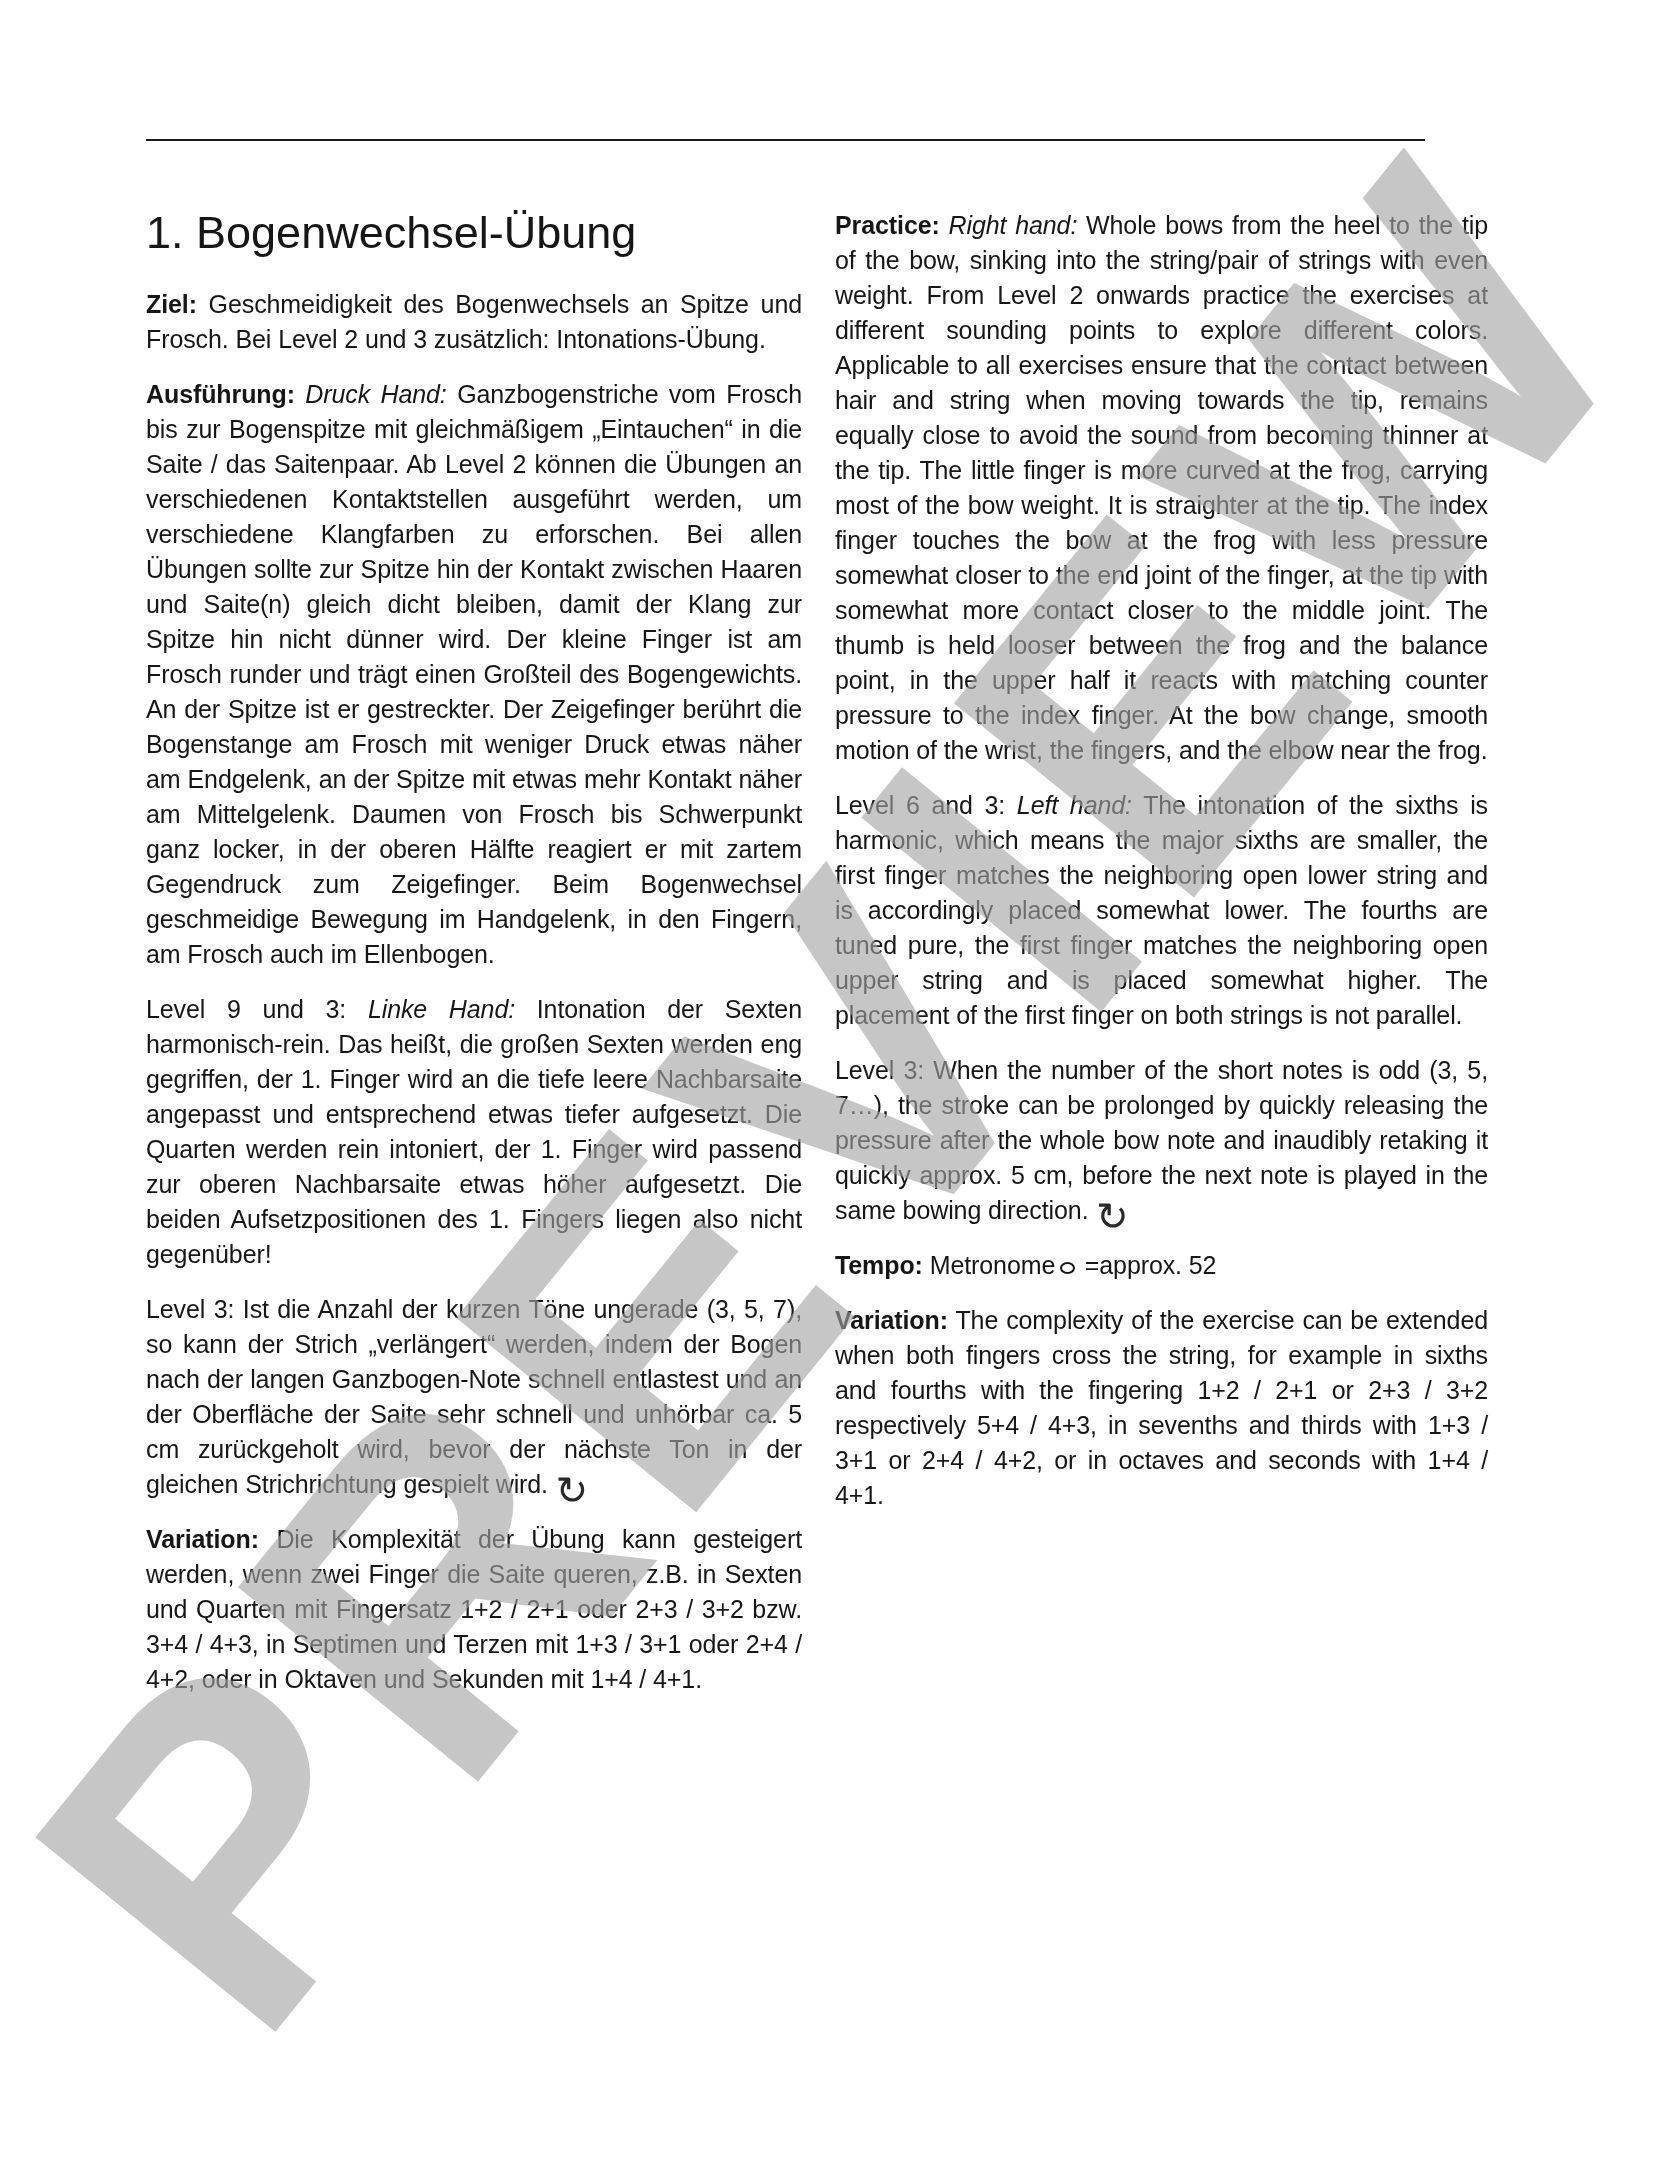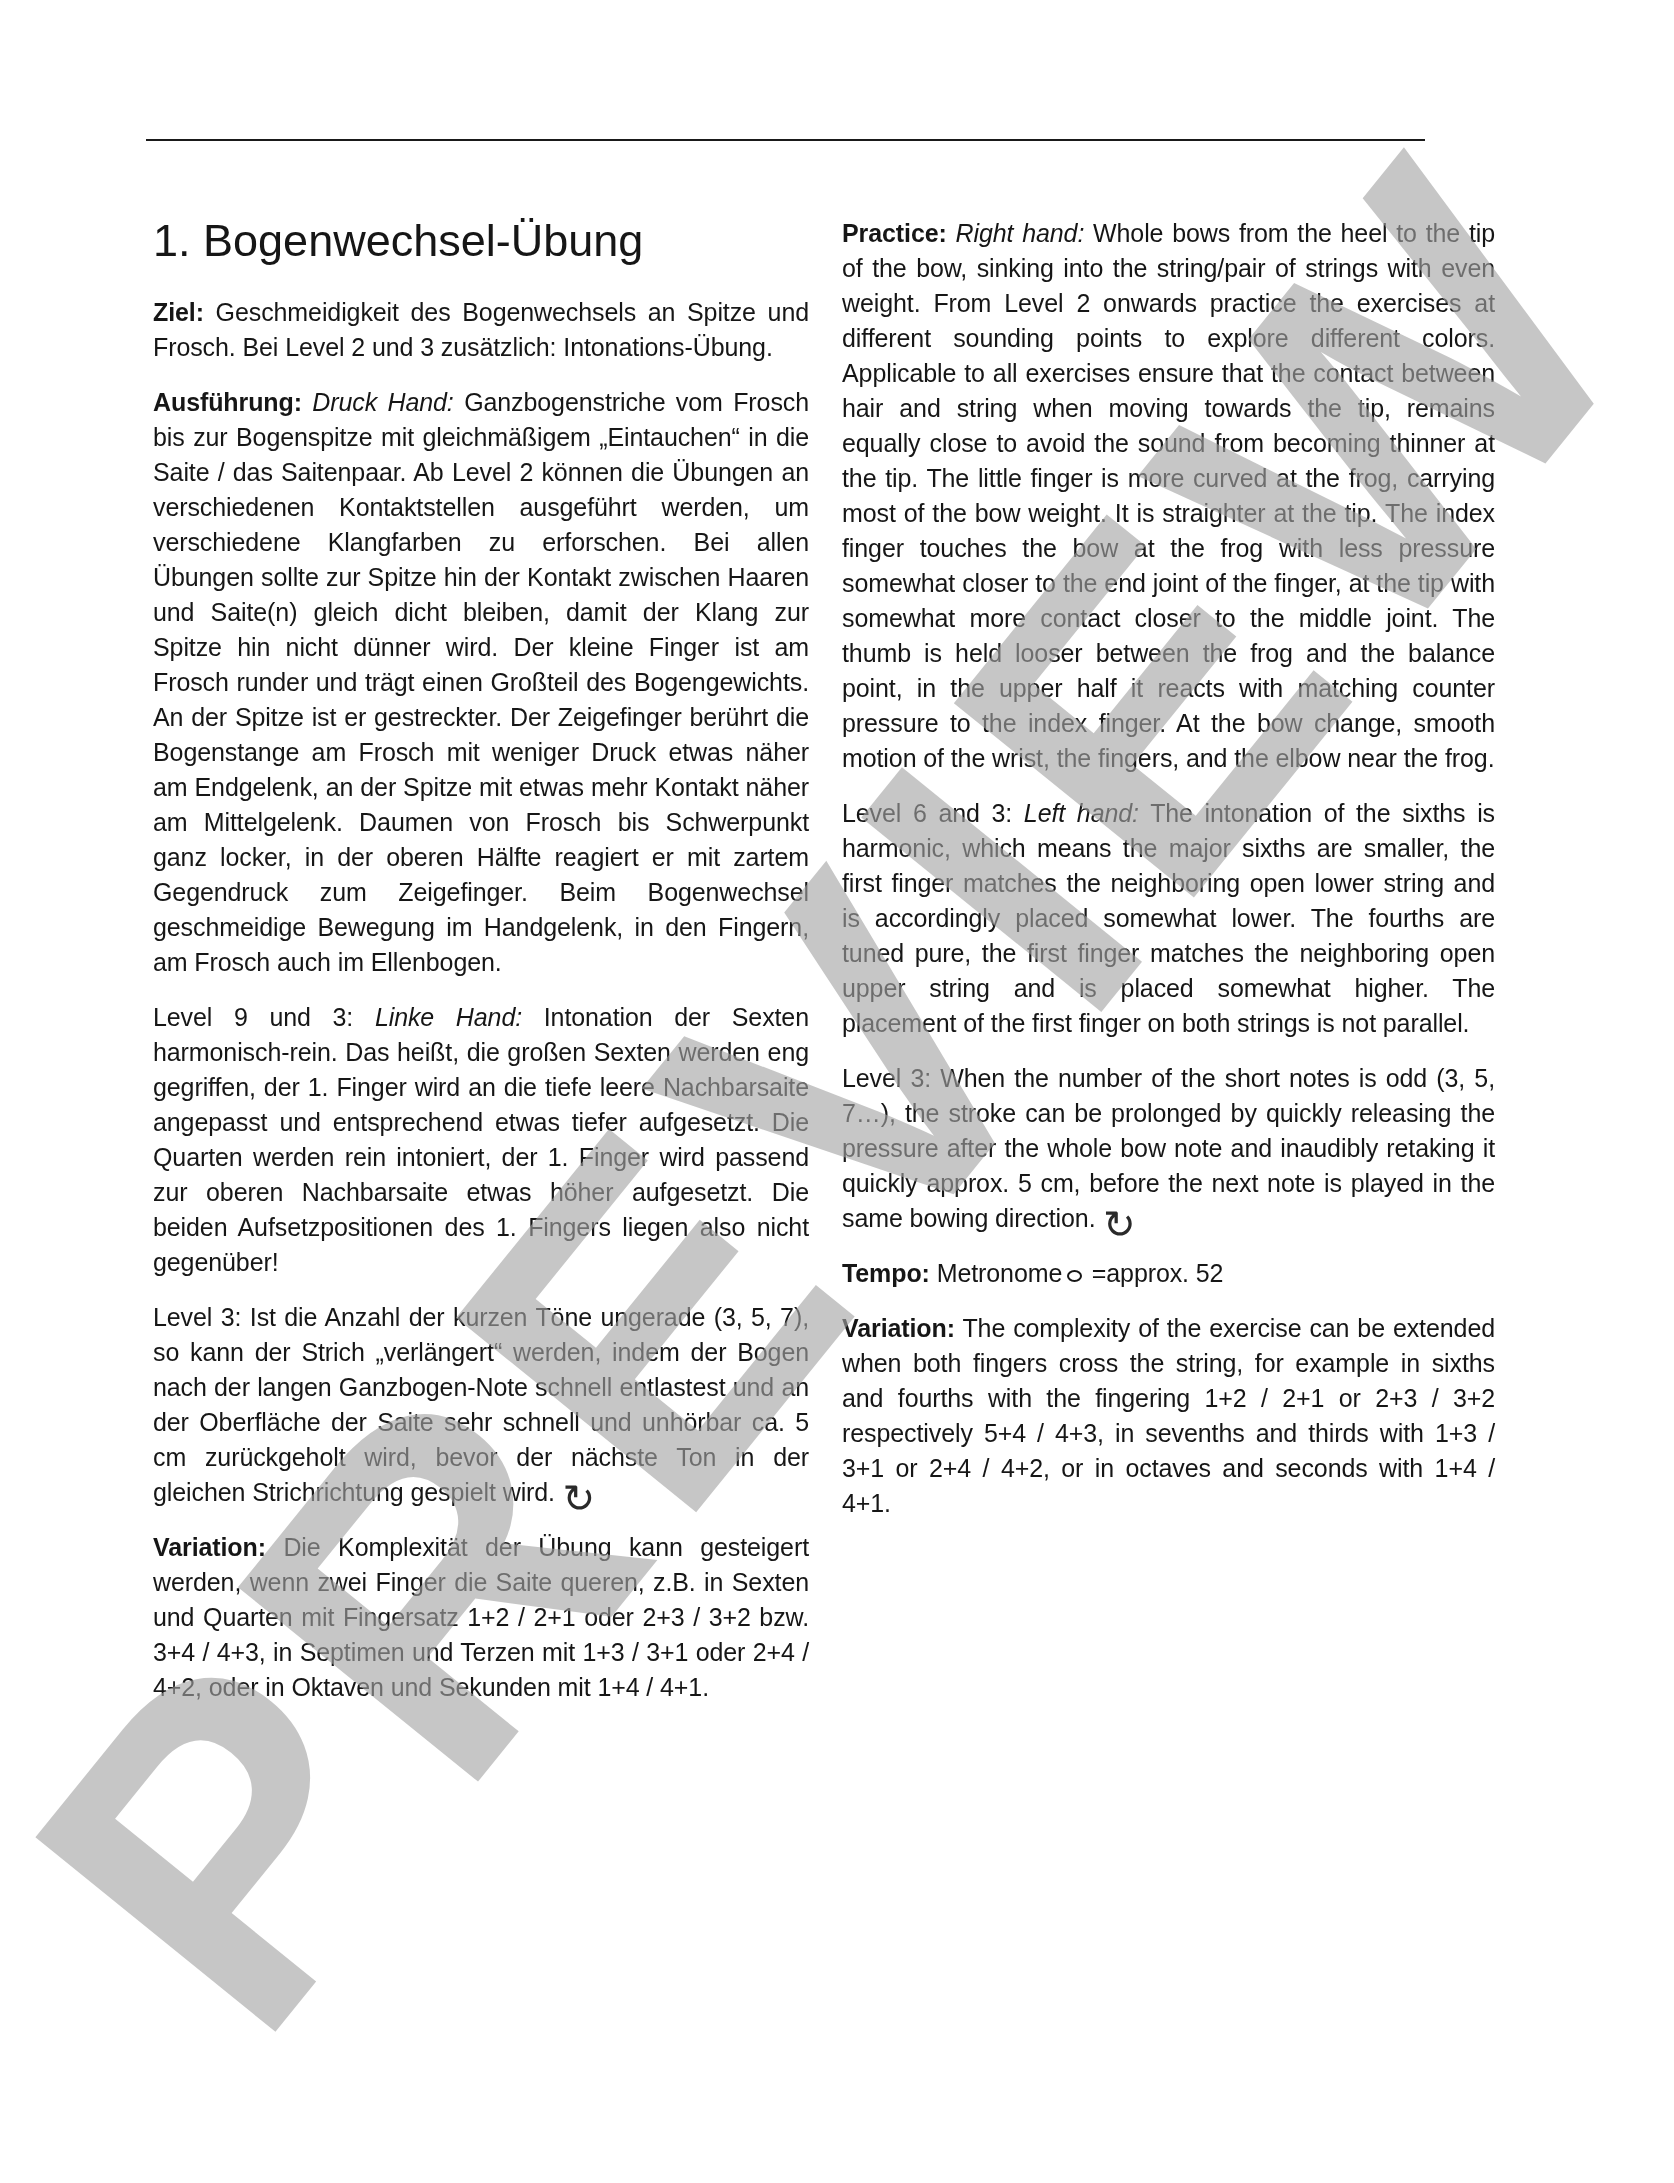--- a/index.html
+++ b/index.html
@@ -20,23 +20,23 @@
     font-variant:small-caps;
     font-size:30px;letter-spacing:1.5px;color:#111;
   }
   .header .page-num{font-size:31px;color:#111;}
   .rule{
     position:absolute;left:146px;top:139px;width:1279px;height:2.2px;
     background:#1a1a1a;
   }
   
   .col{
-    position:absolute;top:216px;
+    position:absolute;top:208px;
     text-align:justify;
-    font-size:25px;line-height:35px;letter-spacing:-0.1px;margin-left:7px;
+    font-size:25px;line-height:35px;letter-spacing:-0.1px;
   }
   .col.left{left:146px;width:656px;}
   .col.right{left:835px;width:653px;}
   h1{
     font-size:45px;line-height:49px;font-weight:normal;
     margin:0 0 30px 0;letter-spacing:0;text-align:left;
   }
   p{margin:0 0 20px 0;}
   .lbl{font-weight:bold;}
   .hand{font-style:italic;}

